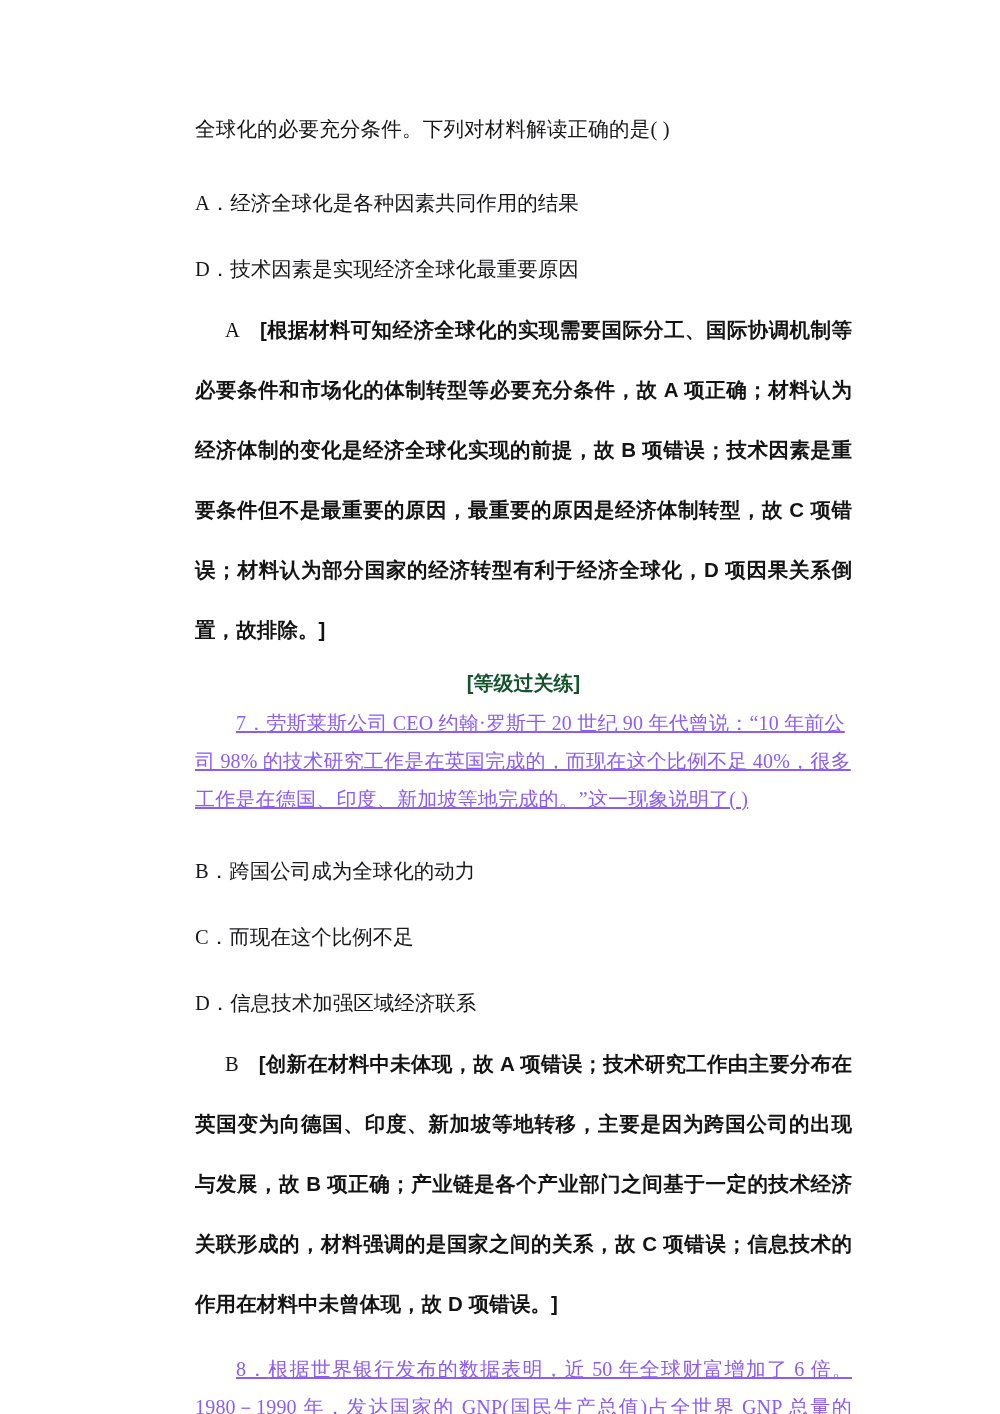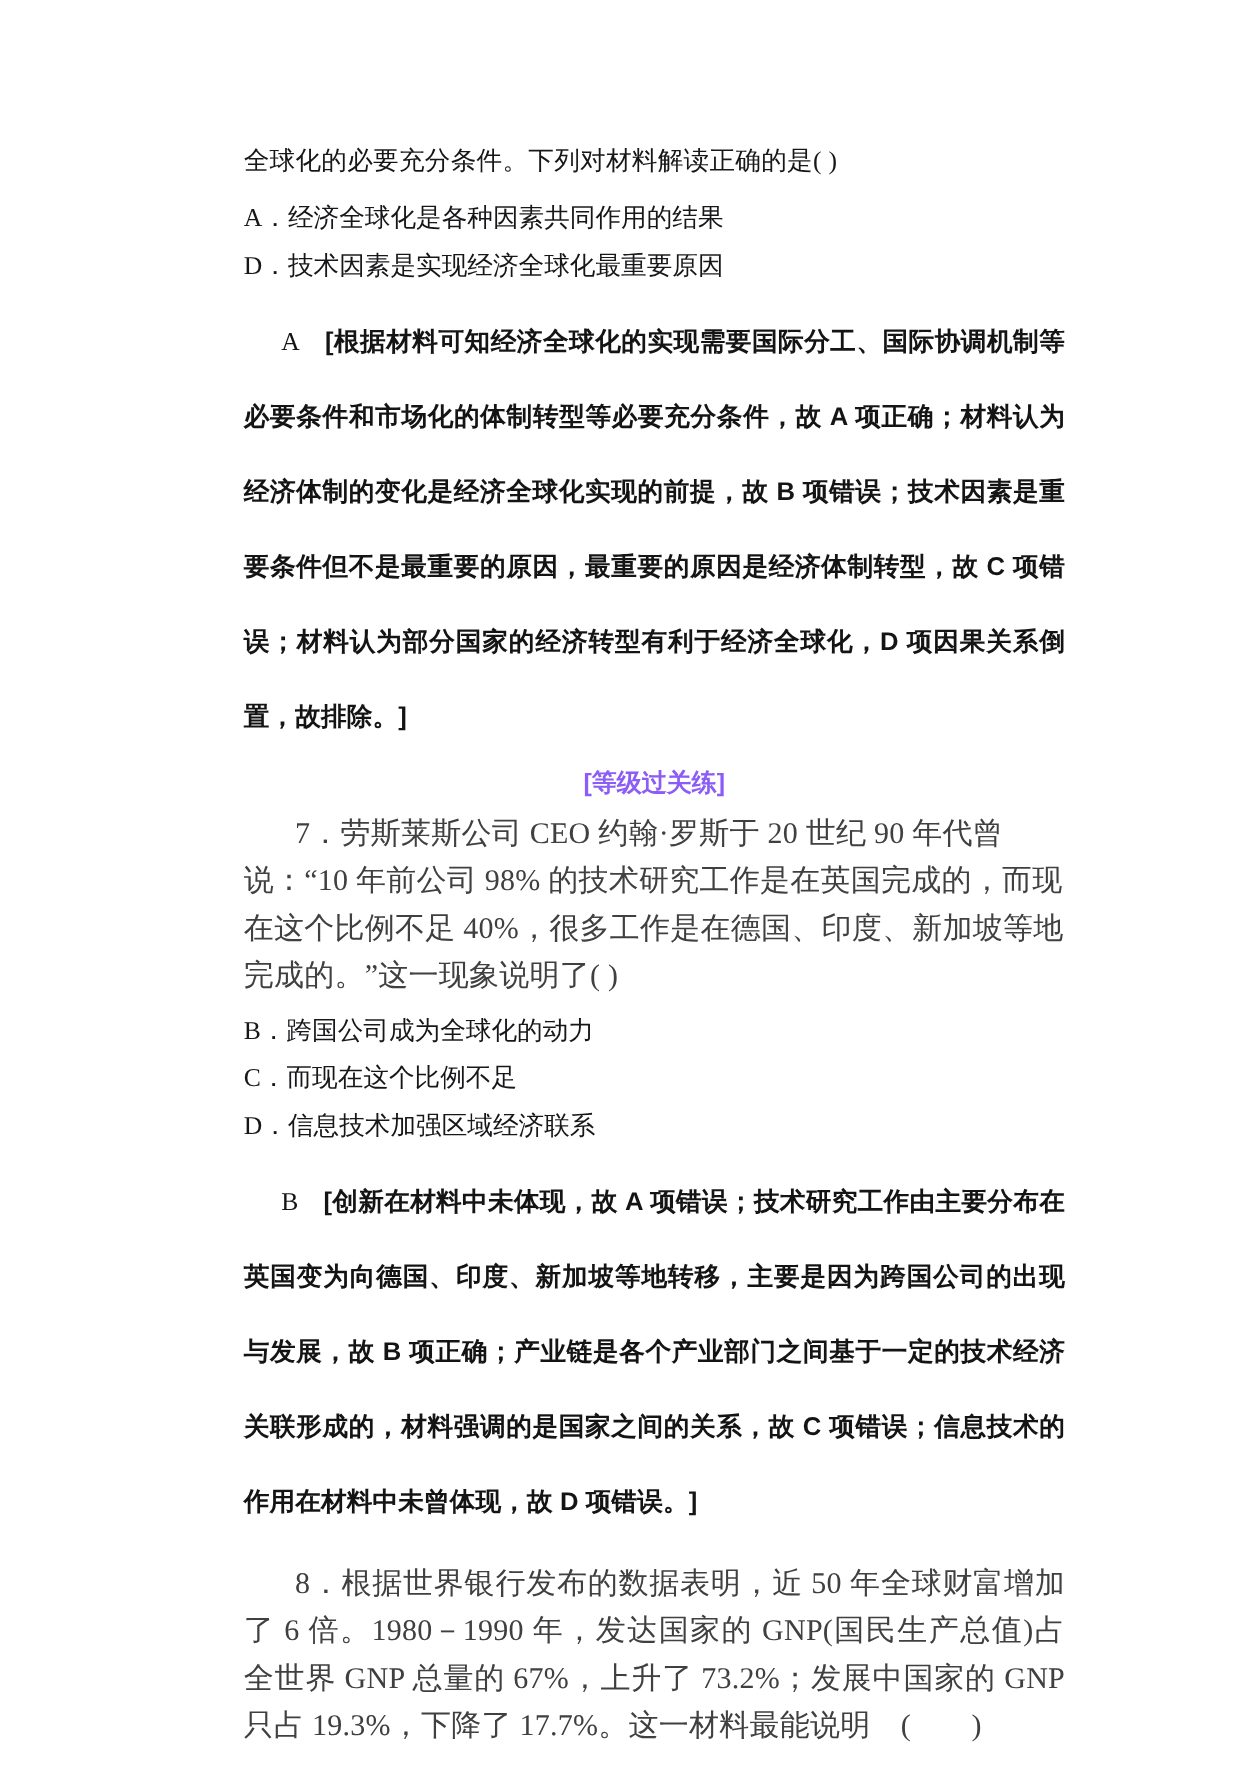--- a/index.html
+++ b/index.html
@@ -19,31 +19,33 @@
   .q-line{
     font-family:"Liberation Serif","DejaVu Serif",serif;
     font-size:20.5px;
     line-height:38px;
     color:#17171a;
     white-space:nowrap;
     letter-spacing:0.2px;
   }
   .q-para{
     font-family:"Liberation Serif","DejaVu Serif",serif;
-    font-size:24px;
+    font-size:20px;
     line-height:38px;
-    color:#404040;
+    color:#8b5cf6;
     letter-spacing:0.2px;
+    text-decoration:underline;
   }
   .opt{
     font-family:"Liberation Serif","DejaVu Serif",serif;
     font-size:20.5px;
     line-height:38px;
     color:#17171a;
     white-space:nowrap;
+    margin-top:28px;
   }
   .opt .opt-letter{ display:inline-block; min-width:30px; }
   
   .exp{
     font-family:"Liberation Sans","DejaVu Sans",sans-serif;
     font-weight:700;
     font-size:20.5px;
     line-height:60px;
     color:#141414;
     text-align:justify;
@@ -54,21 +56,21 @@
     font-family:"Liberation Serif","DejaVu Serif",serif;
     font-weight:400;
     padding-left:30px;
     padding-right:20px;
   }
   .section-head{
     font-family:"Liberation Sans","DejaVu Sans",sans-serif;
     font-weight:700;
     font-size:20px;
     text-align:center;
-    color:#8b5cf6;
+    color:#14532d;
     line-height:34px;
   }
   .indent2{ text-indent:41px; }
   .nums{ font-family:"Liberation Serif","DejaVu Serif",serif; }
 </style>
 </head>
 <body>
 
 <div class="page">
   <div class="body-col">

